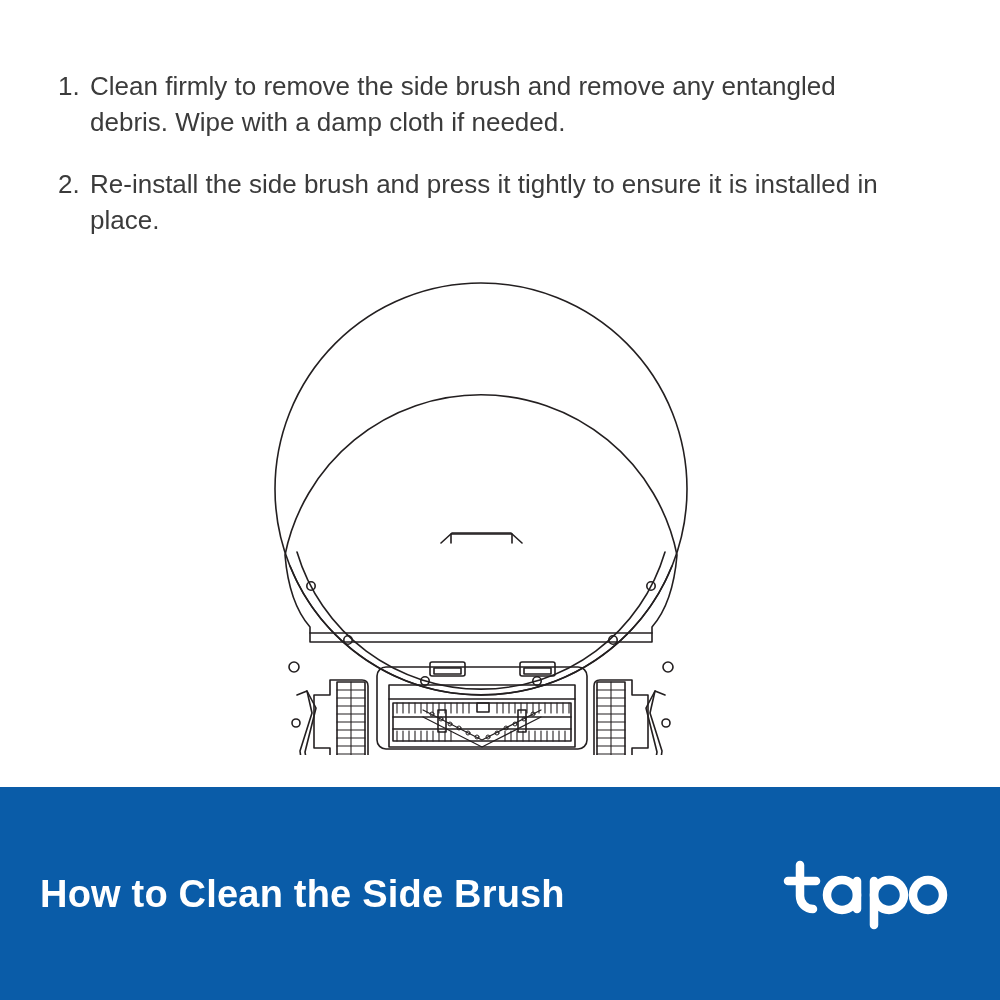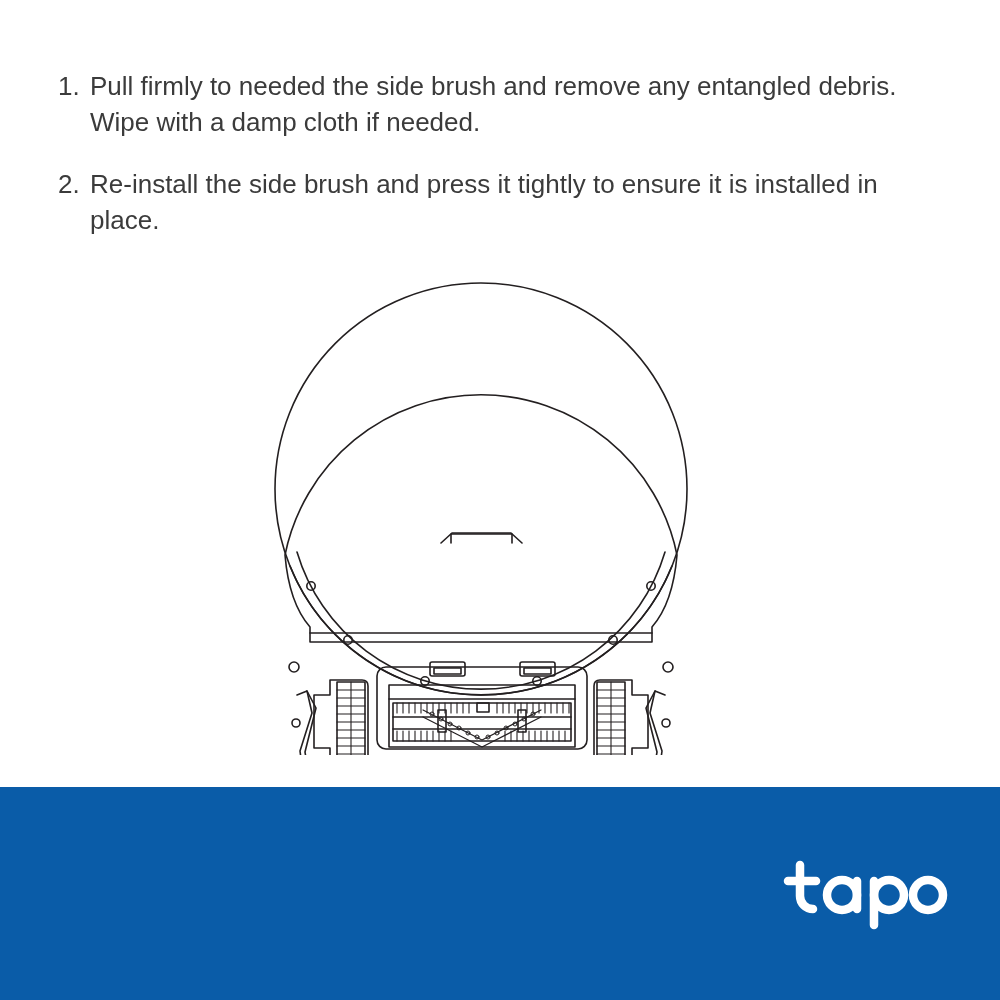--- a/index.html
+++ b/index.html
@@ -91,21 +91,21 @@
 </style>
 </head>
 <body>
 
 <div class="page">
 
   <div class="instructions">
 
     <div class="step">
       <div class="step-num">1.</div>
-      <div class="step-text">Pull firmly to needed the side brush and remove any entangled debris. Wipe with a damp cloth if needed.</div>
+      <div class="step-text">Clean firmly to remove the side brush and remove any entangled debris. Wipe with a damp cloth if needed.</div>
     </div>
 
     <div class="step">
       <div class="step-num">2.</div>
       <div class="step-text">Re-install the side brush and press it tightly to ensure it is installed in place.</div>
     </div>
 
   </div>
 
   <div class="illustration">
@@ -316,20 +316,21 @@
 
           <path d="M 789 677 L 849 710 L 843 721 L 784 688"></path>
           <path d="M 817 694 L 811 704"></path>
         </g>
 
       </g>
     </svg>
   </div>
 
   <div class="banner">
+    <div class="banner-title">How to Clean the Side Brush</div>
 
     <div class="banner-logo">
       <svg viewBox="0 0 178 78" width="178" height="78" xmlns="http://www.w3.org/2000/svg">
         <g fill="none" stroke="#ffffff" stroke-width="8.5" stroke-linecap="round" stroke-linejoin="round">
 
           <path d="M 20 10 L 20 41 A 13 13 0 0 0 33 54"></path>
           <path d="M 8 26 L 36 26"></path>
 
           <circle cx="62" cy="40" r="15"></circle>
           <path d="M 77 26 L 77 54"></path>

